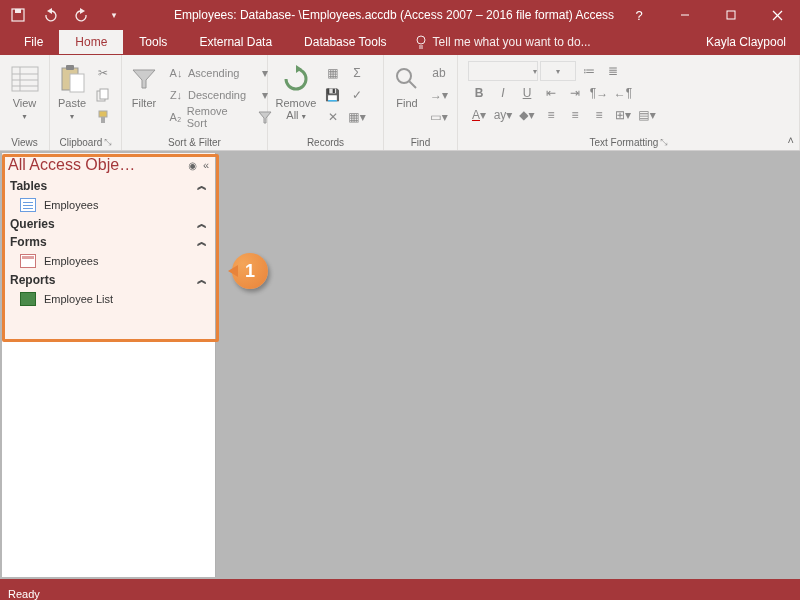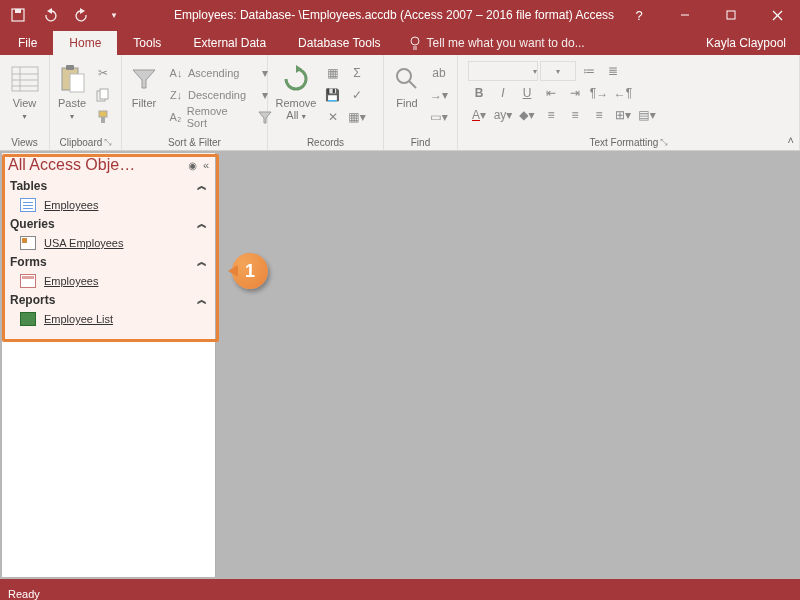--- a/index.html
+++ b/index.html
@@ -7,21 +7,21 @@
 
 
 .titlebar { height: 30px; background: #a4373a; color: #fff; display: flex; align-items: center; font-size: 12px; }
 .titlebar .qat { display: flex; gap: 16px; padding: 0 10px; align-items: center; }
 .titlebar .qat-icon { width: 16px; height: 16px; display: flex; align-items: center; justify-content: center; color: #fff; opacity: 0.9; }
 .titlebar .title { flex: 1; text-align: center; padding-left: 40px; white-space: nowrap; overflow: hidden; }
 .titlebar .winctl { display: flex; }
 .titlebar .winctl div { width: 46px; height: 30px; display: flex; align-items: center; justify-content: center; font-size: 13px; }
 
 
-.tabs { height: 25px; background: #a4373a; display: flex; align-items: center; color: #fff; font-size: 12px; padding-left: 2px; }
+.tabs { height: 25px; background: #a4373a; display: flex; align-items: flex-start; color: #fff; font-size: 12px; padding-left: 8px; }
 .tabs .tab { padding: 5px 16px; cursor: pointer; }
 .tabs .tab.active { background: #f3f2f1; color: #a4373a; }
 .tabs .tell { display: flex; align-items: center; gap: 6px; padding: 5px 12px; opacity: 0.9; }
 .tabs .user { margin-left: auto; padding: 5px 14px; font-size: 12px; }
 
 
 .ribbon { height: 96px; background: #f3f2f1; border-bottom: 1px solid #d0cece; display: flex; position: relative; }
 .group { border-right: 1px solid #e1dfdd; display: flex; flex-direction: column; padding: 2px 4px 0; }
 .group-body { flex: 1; display: flex; align-items: flex-start; gap: 2px; padding-top: 4px; }
 .group-label { font-size: 10px; color: #666; text-align: center; padding: 2px 0; display:flex; align-items:center; justify-content:center; gap:2px;}
@@ -38,21 +38,21 @@
 
 
 .body { display: flex; height: 428px; background: #b7b7b7; }
 .navpane { width: 214px; background: #fff; border-right: 1px solid #b0b0b0; margin: 2px 8px 2px 2px; position: relative; }
 .nav-highlight { position:absolute; top:1px; left:0px; right:-4px; height:188px; border:3px solid #e8833a; pointer-events:none; border-radius:2px; }
 .nav-inner { background:#fdf2ed; height:188px; }
 .nav-head { display:flex; align-items:center; padding: 3px 6px; color:#a4373a; font-size:16px; }
 .nav-head .t { flex:1; white-space:nowrap; overflow:hidden; text-overflow:ellipsis; }
 .nav-cat { display:flex; align-items:center; padding:2px 8px; font-size:12px; font-weight:bold; color:#333; }
 .nav-cat .sp { margin-left:auto; font-size:10px; color:#555; }
-.nav-item { display:flex; align-items:center; gap:8px; padding:3px 8px 3px 18px; font-size:11px; color:#333;text-decoration:underline; }
+.nav-item { display:flex; align-items:center; gap:8px; padding:3px 8px 3px 18px; font-size:11px; color:#333; }
 .nav-item .oi { width:16px; height:14px; }
 .oi-table { background:linear-gradient(#fff,#fff); border:1px solid #6a9de0; position:relative; }
 .oi-table::before{ content:''; position:absolute; left:2px; right:2px; top:3px; height:1px; background:#6a9de0; box-shadow:0 3px #6a9de0, 0 6px #6a9de0;}
 .oi-query { border:1px solid #888; background:#fff; position:relative;}
 .oi-query::after{content:''; position:absolute; left:1px; top:1px; width:5px; height:5px; background:#d08c3a;}
 .oi-form { border:1px solid #c77; background:#fff; position:relative;}
 .oi-form::before{content:'';position:absolute;left:1px;right:1px;top:1px;height:3px;background:#e0a0a0;}
 .oi-report { background:#4a8a4a; border:1px solid #2a6a2a; }
 .canvas { flex:1; background:#b7b7b7; margin:2px 2px 2px 0; }
 
@@ -388,24 +388,20 @@
           <span class="sp">︽</span>
         </div>
     <div class="nav-item">
           <span class="oi oi-table"></span>
           <span>Employees</span>
         </div>
     <div class="nav-cat">
           <span>Queries</span>
           <span class="sp">︽</span>
         </div>
-    <div class="nav-item">
-          <span class="oi oi-query"></span>
-          <span>USA Employees</span>
-        </div>
     <div class="nav-cat">
           <span>Forms</span>
           <span class="sp">︽</span>
         </div>
     <div class="nav-item">
           <span class="oi oi-form"></span>
           <span>Employees</span>
         </div>
     <div class="nav-cat">
           <span>Reports</span>

